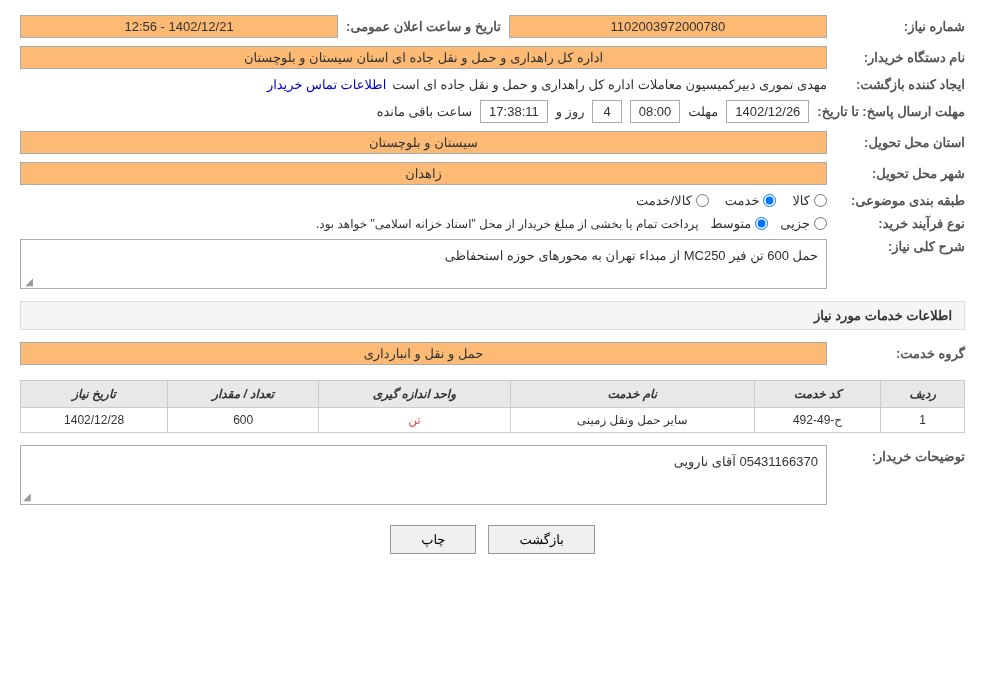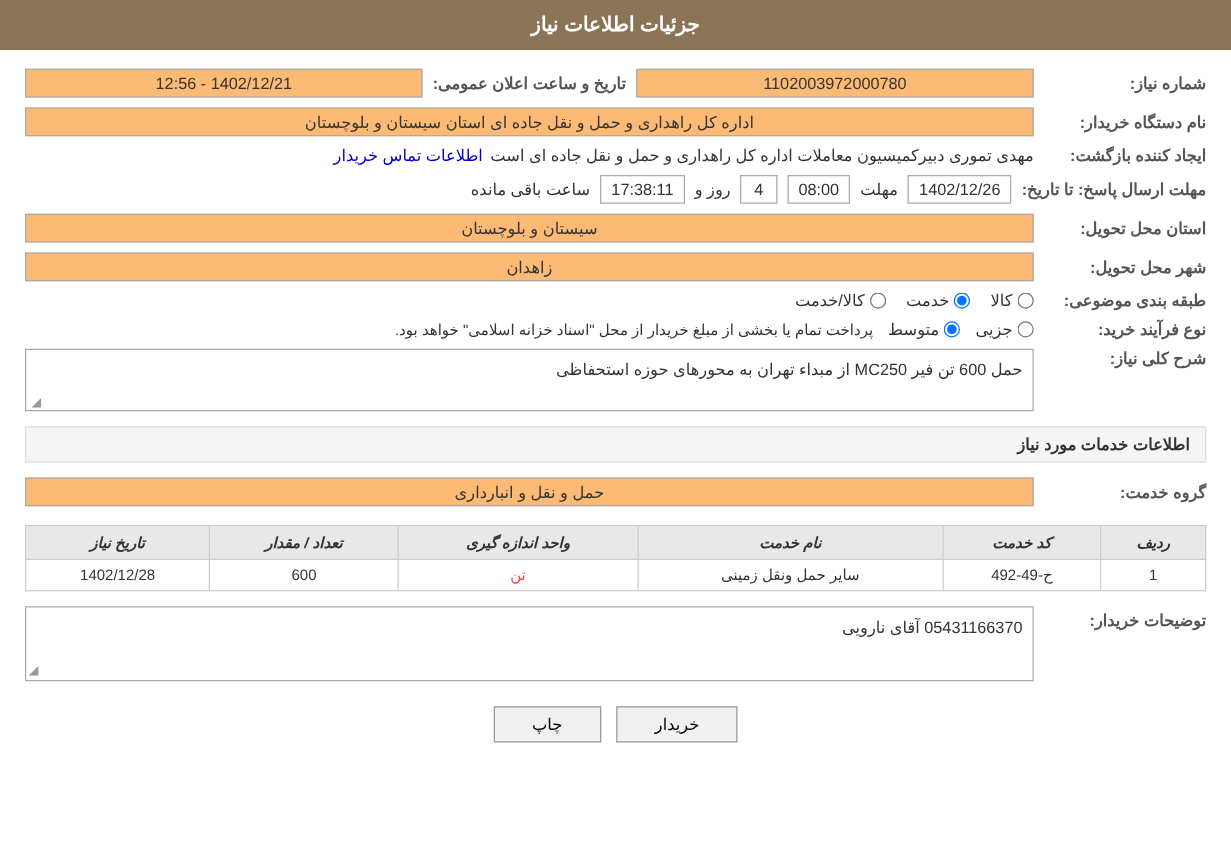--- a/index.html
+++ b/index.html
@@ -186,23 +186,20 @@
     }
     .main-area {
       position: relative;
     }
   </style>
 </head>
 <body>
 
 <div class="page-wrapper">
 
-  <div class="header">
-    <span>جزئیات اطلاعات نیاز</span>
-  </div>
 
   <div class="content main-area">
 
     <div class="info-row">
       <span class="info-label">شماره نیاز:</span>
       <div class="info-value" style="flex:1; text-align:center;">1102003972000780</div>
       <span class="info-label" style="min-width:80px;">تاریخ و ساعت اعلان عمومی:</span>
       <div class="info-value" style="min-width:160px;">1402/12/21 - 12:56</div>
     </div>
 
@@ -318,18 +315,18 @@
 
     <div class="buyer-desc-row" style="margin-top:12px;">
       <span class="buyer-desc-label">توضیحات خریدار:</span>
       <div class="buyer-desc-box">
         <span>05431166370 آقای نارویی</span>
         <span class="resize-corner">◢</span>
       </div>
     </div>
 
     <div class="buttons-row">
-      <button class="btn btn-back">خریدار</button>
+      <button class="btn btn-back">بازگشت</button>
       <button class="btn btn-print">چاپ</button>
     </div>
 
   </div>
 </div>
 
 </body></html>

